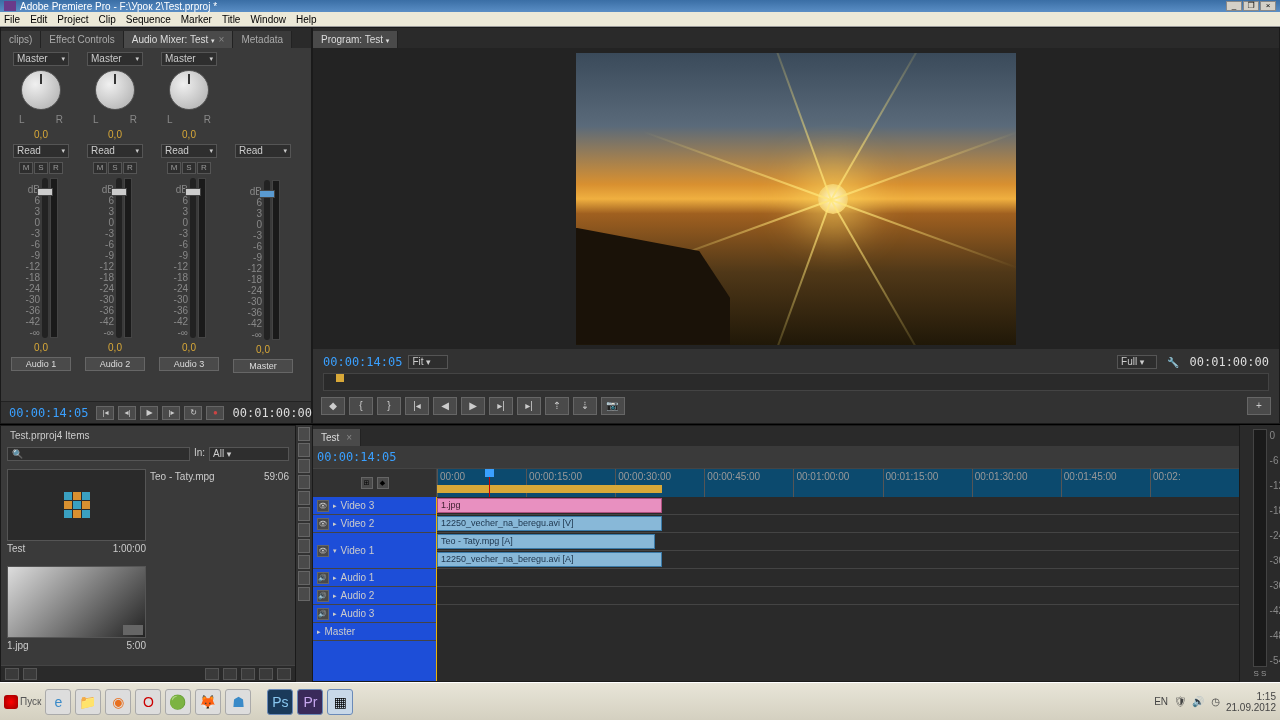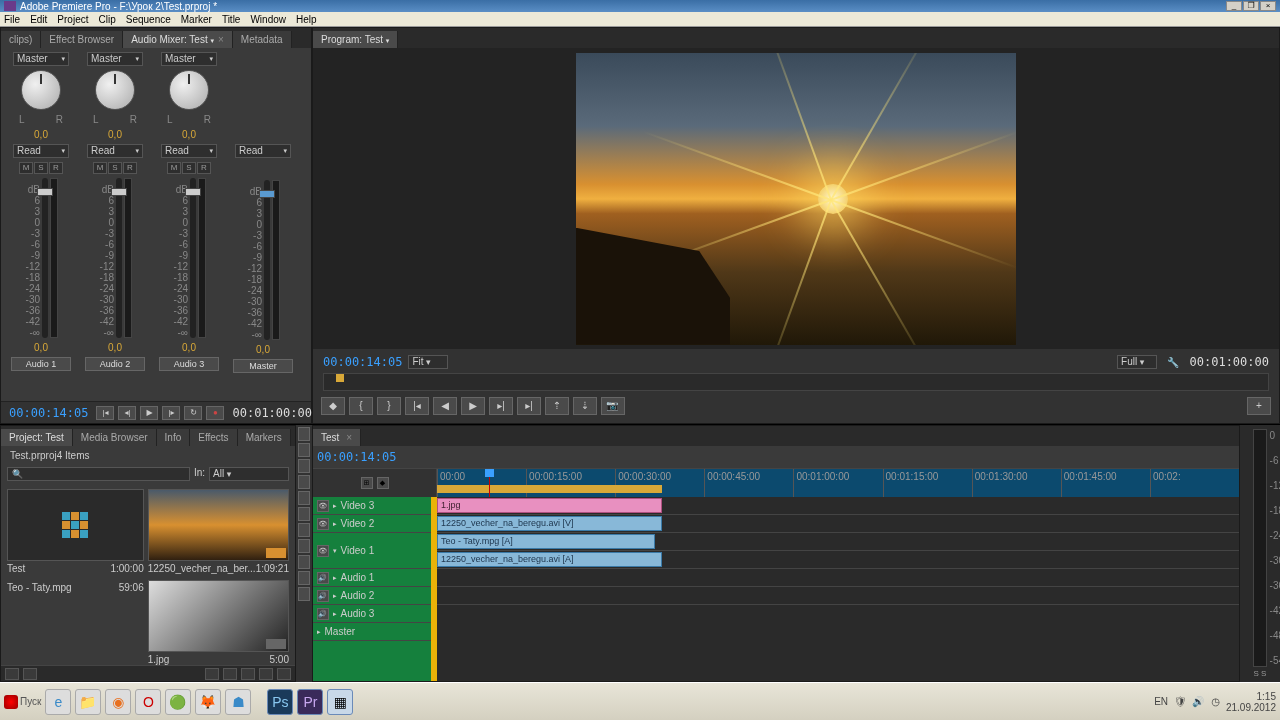--- a/index.html
+++ b/index.html
@@ -84,21 +84,21 @@
 .timeline{flex:1}
 .tl-head{padding:4px;border-bottom:1px solid #444}
 .tl-ruler{height:28px;background:#0c4a6e;display:flex}
 .tl-left{width:124px;background:#323232;border-right:1px solid #444}
 .tl-ruler-ticks{flex:1;display:flex;position:relative;font-size:8px;color:#999}
 .tick{flex:1;border-left:1px solid #555;padding-left:2px;padding-top:2px}
 .playhead{position:absolute;top:0;left:52px;width:1px;height:200px;background:#c00}
 .playhead::before{content:'';position:absolute;top:0;left:-4px;width:9px;height:8px;background:#3aa0ff}
 .workbar{position:absolute;top:16px;left:0;width:225px;height:8px;background:#d8a838}
 .tracks{flex:1;display:flex;overflow:hidden}
-.track-heads{width:124px;background:#15803d;display:flex;flex-direction:column;border-right:6px solid #eab308}
+.track-heads{width:124px;background:#1d4ed8;display:flex;flex-direction:column;border-right:1px solid #eab308}
 .track-head{height:18px;display:flex;align-items:center;padding:0 4px;gap:4px;border-bottom:1px solid #444;color:#ccc;font-size:9px}
 .track-head.tall{height:36px}
 .th-icon{width:12px;height:12px;background:#4a4a4a;border:1px solid #666;font-size:7px;text-align:center;line-height:10px}
 .th-caret{font-size:7px}
 .track-lanes{flex:1;position:relative;background:#2a2a2a}
 .lane{height:18px;border-bottom:1px solid #444;position:relative}
 .lane.tall{height:36px}
 .clip{position:absolute;top:1px;height:15px;border:1px solid #3a7aa8;font-size:9px;padding:0 3px;line-height:13px;overflow:hidden;white-space:nowrap}
 .clip.pink{background:#e890c0;border-color:#b05080;color:#402030}
 .clip.blue{background:#88b8d8;color:#203850}
@@ -143,21 +143,21 @@
   <span>Window</span>
   <span>Help</span>
 </div>
 
 <div class="workspace">
 <div class="top-panels">
 
 <div class="panel audio-mixer">
   <div class="tabs">
     <div class="tab">clips)</div>
-    <div class="tab">Effect Browser</div>
+    <div class="tab">Effect Controls</div>
     <div class="tab active"><span>Audio Mixer: Test</span> <span style="font-size:7px">▾</span><span class="x">×</span></div>
     <div class="tab">Metadata</div>
   </div>
   <div class="mixer-body" id="mixer-body">
           <div class="channel">
             <div class="dd">
               <span>Master</span>
               <span class="caret">▾</span>
             </div>
             <div class="knob"></div>
@@ -383,27 +383,20 @@
       <div class="pbtn" style="margin-left:auto">+</div>
     </div>
   </div>
 </div>
 
 </div>
 
 <div class="bottom-panels">
 
 <div class="panel project">
-  <div class="tabs">
-    <div class="tab active">Project: Test</div>
-    <div class="tab">Media Browser</div>
-    <div class="tab">Info</div>
-    <div class="tab">Effects</div>
-    <div class="tab">Markers</div>
-  </div>
   <div class="proj-head">
     <span>Test.prproj</span>
     <span>4 Items</span>
   </div>
   <div class="search">
     <input placeholder="🔍" style="">
     <span style="color:#ccc">In:</span>
     <div class="in-dd"><span>All</span> ▾</div>
   </div>
   <div class="grid">
@@ -417,29 +410,20 @@
                 <span></span>
                 <span></span>
                 <span></span>
                 <span></span>
                 <span></span>
               </div>
             </div>
       <div class="item-foot">
               <span>Test</span>
               <span>1:00:00</span>
-            </div>
-    </div>
-    <div class="item">
-      <div class="thumb sun-t">
-              <div class="badge"></div>
-            </div>
-      <div class="item-foot">
-              <span>12250_vecher_na_ber...</span>
-              <span>1:09:21</span>
             </div>
     </div>
     <div class="item">
       <div class="item-foot">
               <span>Teo - Taty.mpg</span>
               <span>59:06</span>
             </div>
     </div>
     <div class="item">
       <div class="thumb grad">

